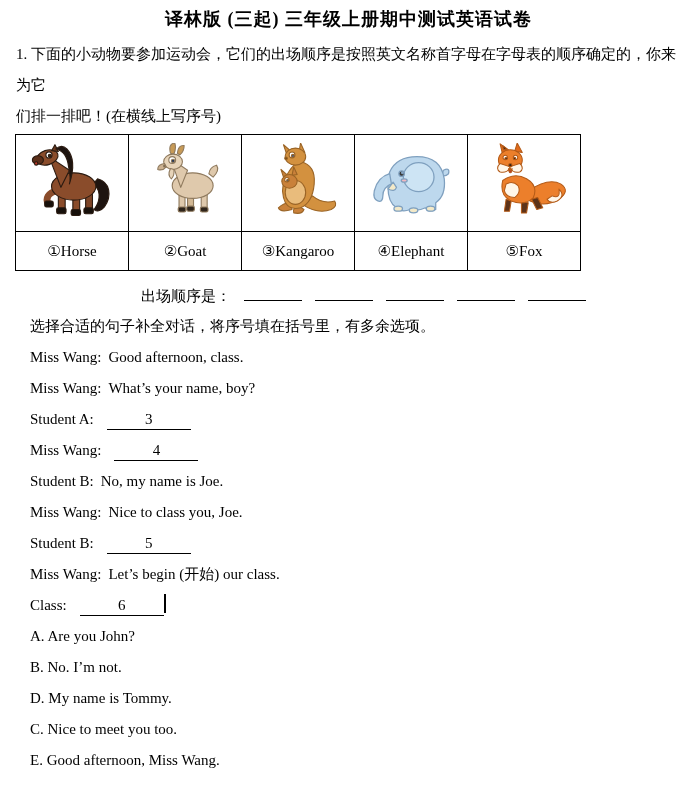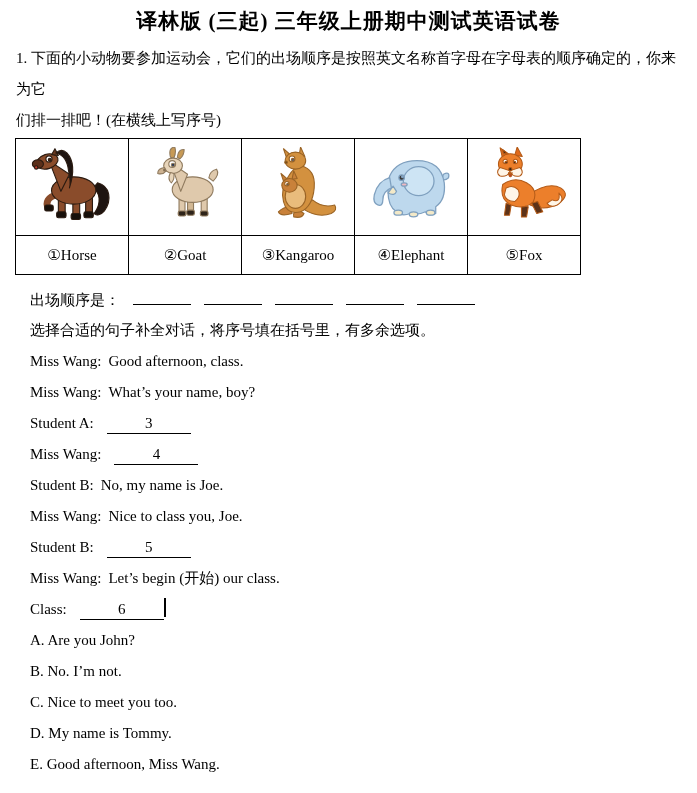--- a/index.html
+++ b/index.html
@@ -9,21 +9,21 @@
     min-height:793px;
     background:#ffffff;
     color:#000;
     font-family:"Liberation Serif","DejaVu Serif","DejaVu Sans",serif;
     overflow:hidden;
   }
   .title{
     margin:0;
     padding-top:7px;
     text-align:center;
-    font-size:21px;
+    font-size:18px;
     font-weight:bold;
     letter-spacing:1px;
   }
   .q1{
     margin:8px 14px 0 16px;
     font-size:15px;
     line-height:31px;
   }
   table.animal-table{
     border-collapse:collapse;
@@ -37,20 +37,21 @@
     text-align:center;
     vertical-align:middle;
     padding:0;
   }
   td.img-cell{height:96px;}
   td.label-cell{height:38px;font-size:15px;}
   .order-line{
     margin:12px 0 0 30px;
     font-size:15px;
     height:24px;
+    text-align:center;
   }
   .order-blank{
     display:inline-block;
     width:58px;
     height:17px;
     border-bottom:1px solid #000;
     margin-left:13px;
     vertical-align:baseline;
   }
   .flow{
@@ -224,19 +225,19 @@
         <div class="line"><span class="speaker">Miss Wang:</span><span class="answer-blank"><span>4</span></span></div>
         <div class="line"><span class="speaker">Student B:</span><span>No, my name is Joe.</span></div>
         <div class="line"><span class="speaker">Miss Wang:</span><span>Nice to class you, Joe.</span></div>
         <div class="line"><span class="speaker">Student B:</span><span class="answer-blank"><span>5</span></span></div>
         <div class="line"><span class="speaker">Miss Wang:</span><span>Let’s begin (开始) our class.</span></div>
         <div class="line"><span class="speaker">Class:</span><span class="answer-blank"><span>6</span></span><span class="caret"></span></div>
       </div>
     <div id="options">
         <div class="line">A. Are you John?</div>
         <div class="line">B. No. I’m not.</div>
+        <div class="line">D. My name is Tommy.</div>
         <div class="line">C. Nice to meet you too.</div>
-        <div class="line">D. My name is Tommy.</div>
         <div class="line">E. Good afternoon, Miss Wang.</div>
       </div>
   </div>
 
 </div>
 
 </body></html>

